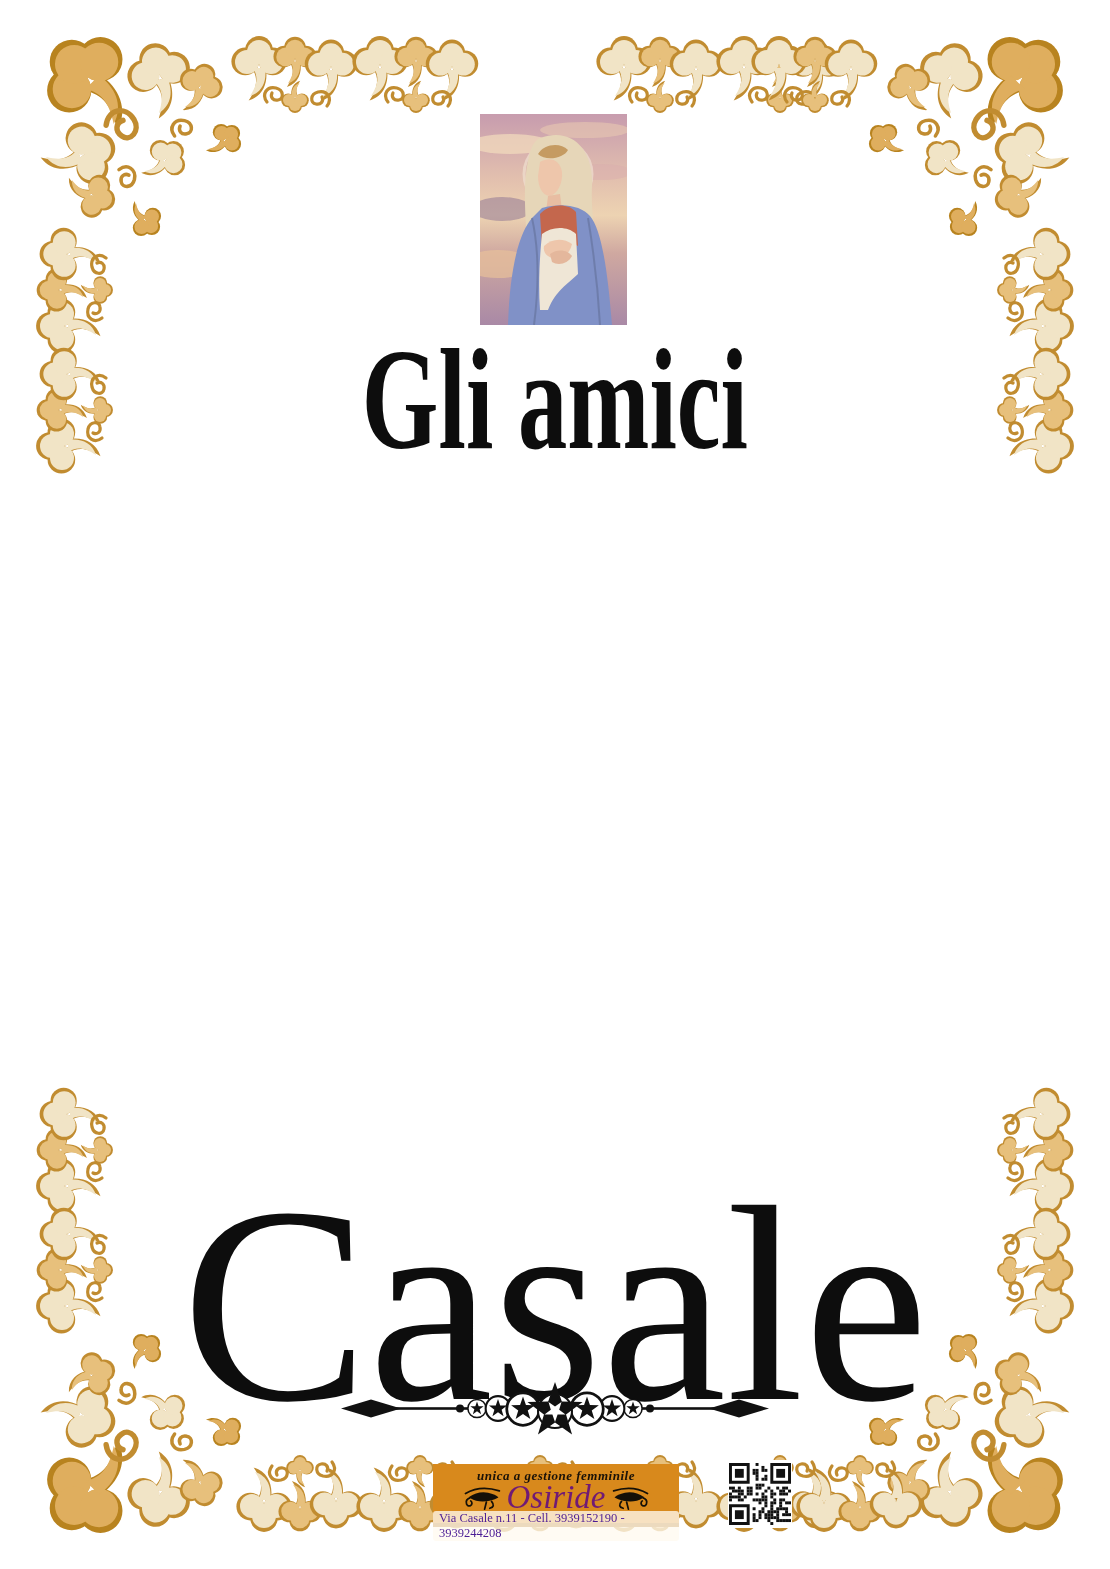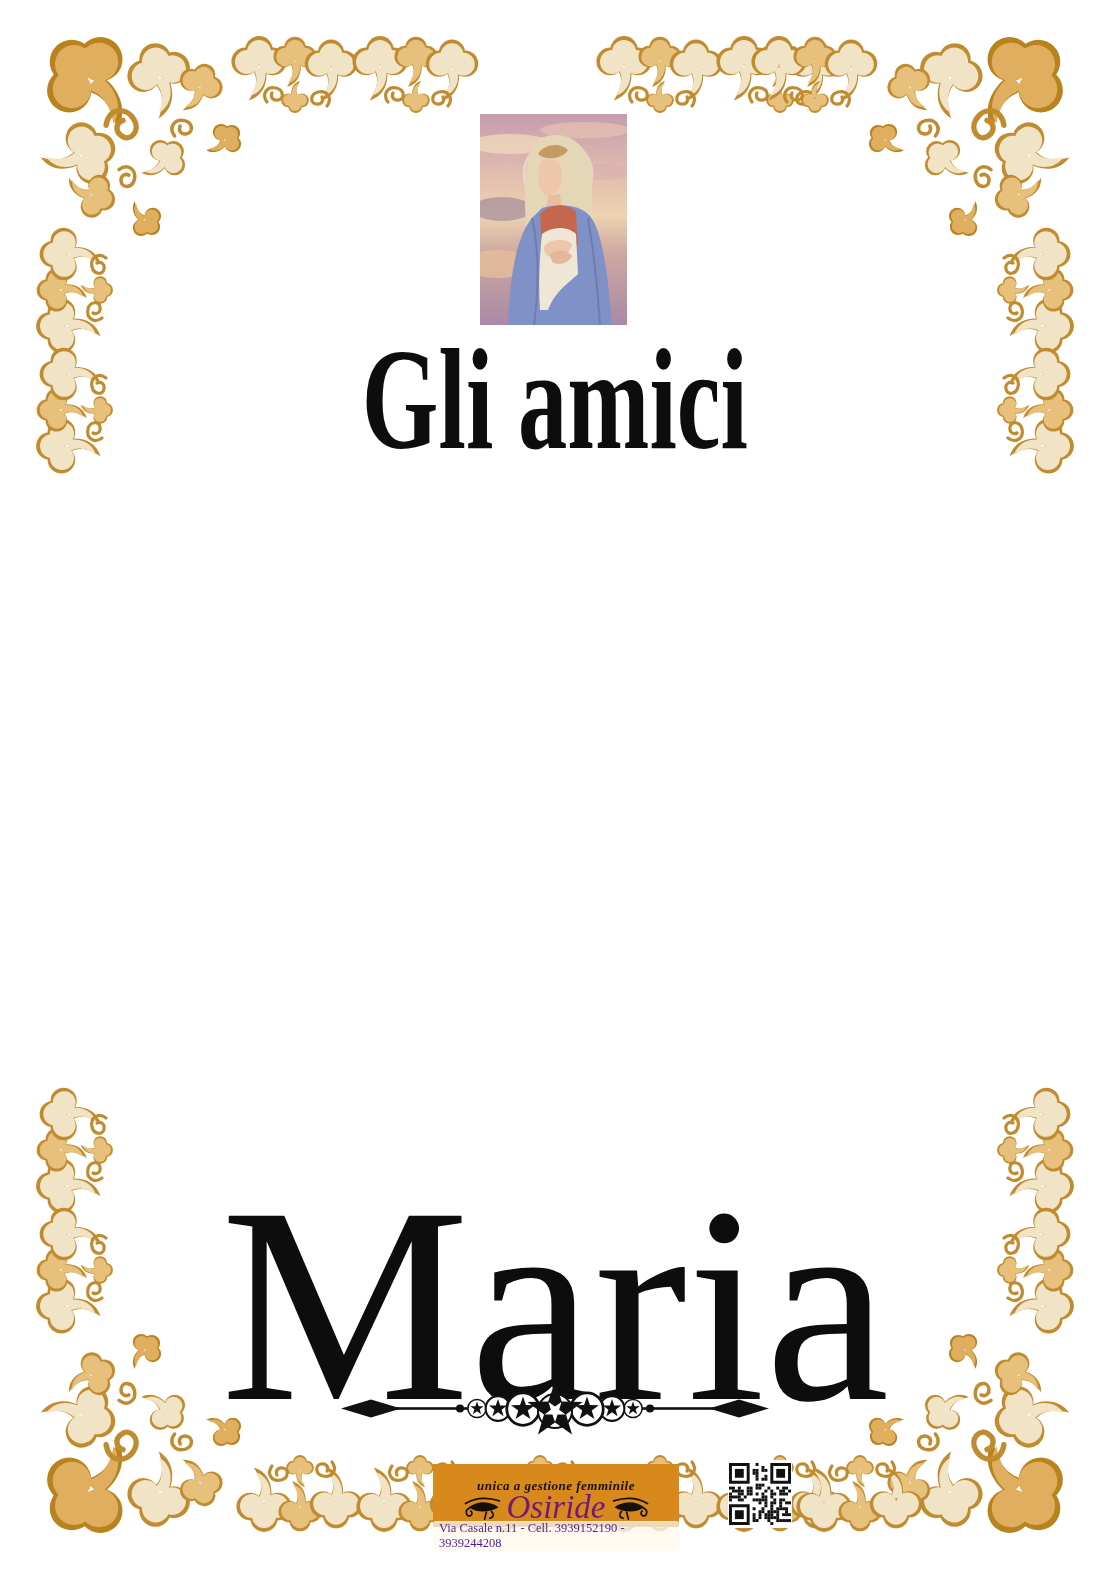--- a/index.html
+++ b/index.html
@@ -27,21 +27,21 @@
   .deceased{position:absolute;left:0;top:1165px;width:1110px;text-align:center;
             font-size:280px;line-height:280px;color:#0d0d0d;white-space:nowrap;}
 
   .divider{position:absolute;left:335px;top:1381px;width:440px;height:64px;}
   .divider svg{display:block;width:100%;height:100%;}
 
   .logo{position:absolute;left:433px;top:1464px;width:246px;height:63px;
         background:#d8891c;border-bottom:4px solid #a96a0e;box-sizing:border-box;
         display:flex;flex-direction:column;align-items:center;justify-content:flex-start;}
   .logo-tagline{font-size:13px;font-style:italic;font-weight:bold;color:#1a1208;
-                margin-top:14px;letter-spacing:.5px;}
+                margin-top:4px;letter-spacing:.5px;}
   .logo-brand-row{display:flex;align-items:center;gap:4px;margin-top:-4px;}
   .logo-brand{font-size:33px;font-style:italic;color:#701a75;line-height:34px;text-align:right;}
   .logo-eye{width:42px;height:26px;}
   .logo-address{font-size:12.5px;color:#4c1d95;background:rgba(255,250,240,.78);
                 padding:0 6px;border-radius:3px;margin-top:-3px;line-height:15px;}
 
   .qr{position:absolute;left:728px;top:1460px;width:64px;height:68px;background:#fff;
       display:flex;align-items:center;justify-content:center;}
   .qr svg{width:62px;height:62px;}
 </style>
@@ -153,21 +153,21 @@
       <path d="M70,140 C78,134 88,136 92,142 C88,150 78,152 72,148 Z" fill="#e4b79c"></path>
     </svg>
   </div>
 
   <div class="headline h-intro">
     <span class="cond">Gli amici</span>
   </div>
 
 
   <div class="deceased">
-    <span>Maria</span>
+    <span>Casale</span>
   </div>
 
   <div class="divider">
     <svg viewBox="0 0 440 64" aria-hidden="true">
       <defs>
         <polygon id="st" points="0,-1 0.235,-0.324 0.951,-0.309 0.38,0.124 0.588,0.809 0,0.4 -0.588,0.809 -0.38,0.124 -0.951,-0.309 -0.235,-0.324"></polygon>
         <g id="cst">
             <circle r="1.3" fill="#fff" stroke="#111" stroke-width="0.22"></circle>
             <use href="#st" fill="#111"></use>
           </g>

